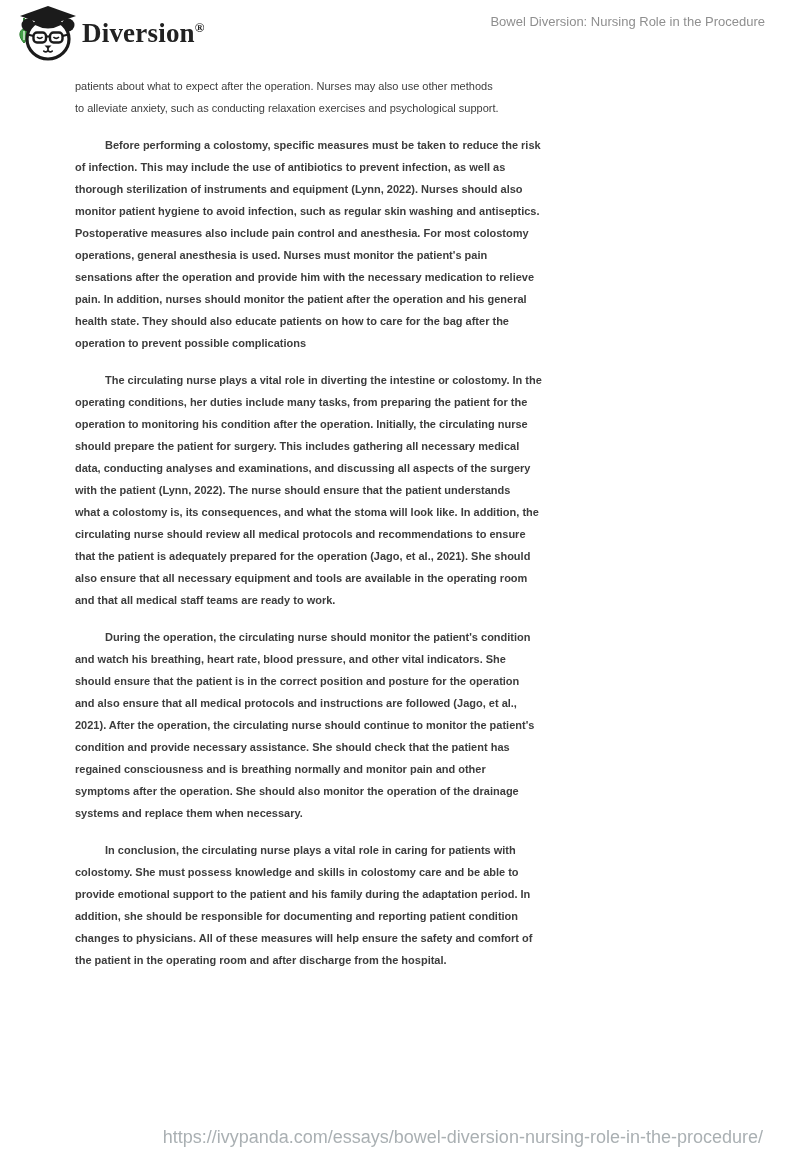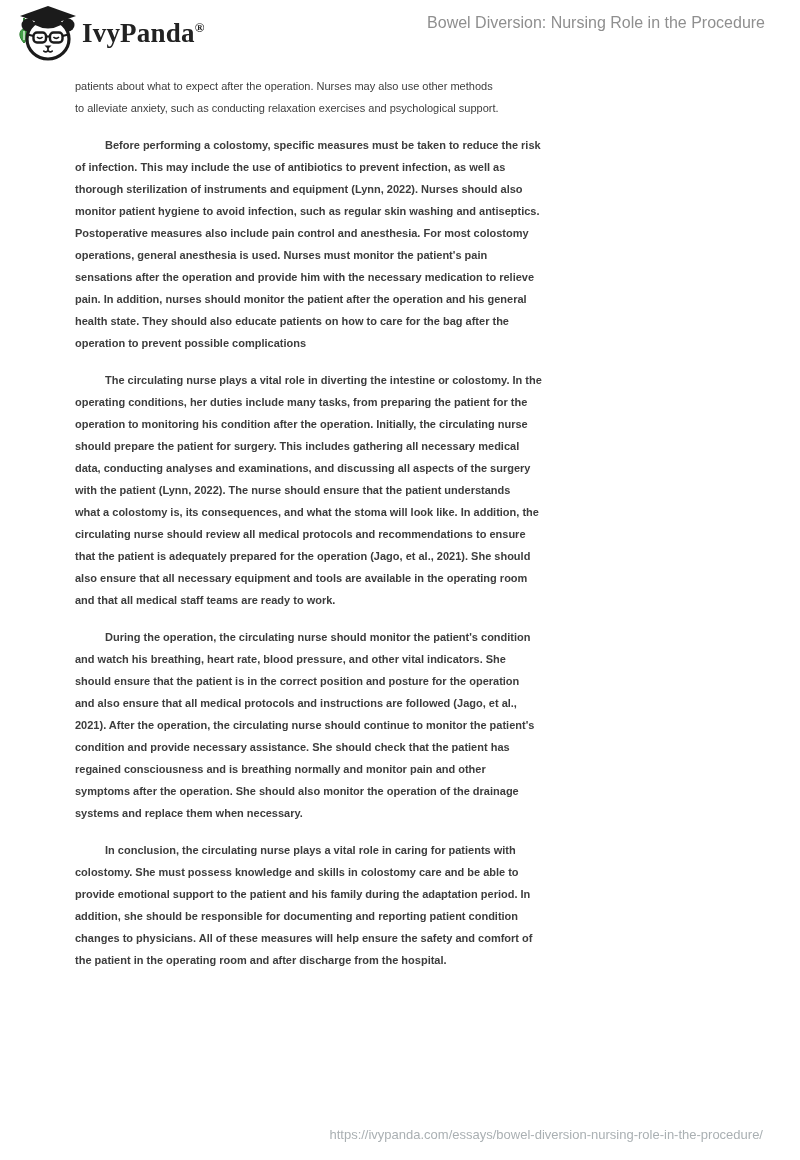--- a/index.html
+++ b/index.html
@@ -36,21 +36,21 @@
     letter-spacing:0.2px;
     white-space:nowrap;
   }
   .brand sup{
     font-size:13px;
     vertical-align:super;
     line-height:0;
   }
   .doc-title{
     position:absolute;right:35px;top:14px;
-    font-size:16px;
+    font-size:13px;
     color:var(--title-gray,#8f8f8f);
     white-space:nowrap;
   }
   .article{
     position:absolute;left:75px;top:70px;
     width:690px;
     padding-top:5px;
     font-size:11px;
     line-height:22px;
     color:var(--body-text,#3d3d3d);
@@ -58,21 +58,21 @@
   .para{
     white-space:pre-line;
     margin:0 0 15px 0;
   }
   .para.indent{
     text-indent:30px;
     font-weight:bold;
   }
   .page-footer{
     position:absolute;right:37px;top:1127px;
-    font-size:13px;
+    font-size:18px;
     color:var(--footer-gray,#aab0b3);
     white-space:nowrap;
   }
 </style>
 </head>
 <body>
 
 <div class="page-header">
   <div class="logo-wrap">
     <svg width="64" height="58" viewBox="0 0 64 58" aria-hidden="true">
@@ -94,21 +94,21 @@
       <rect x="37" y="27.5" width="12.5" height="10" rx="3.5" style="fill:#ffffff;stroke:var(--logo-black,#1b1b1b);stroke-width:2.4;"></rect>
       <path d="M33,31.5 L37,31.5" style="stroke:var(--logo-black,#1b1b1b);stroke-width:2.2;fill:none;"></path>
       <path d="M20.5,31 L14.6,29.5 M49.5,31 L55.4,29.5" style="stroke:var(--logo-black,#1b1b1b);stroke-width:2;fill:none;"></path>
 
       <path d="M24,32 q2.8,2.6 5.6,0 M40.4,32 q2.8,2.6 5.6,0" style="stroke:var(--logo-black,#1b1b1b);stroke-width:1.7;fill:none;"></path>
 
       <path d="M31.5,40.5 h7 l-3.5,3.4 Z" style="fill:var(--logo-black,#1b1b1b);"></path>
       <path d="M35,43.5 v2.2 M35,45.5 q-2,2.6 -4.2,0.6 M35,45.5 q2,2.6 4.2,0.6" style="stroke:var(--logo-black,#1b1b1b);stroke-width:1.7;fill:none;stroke-linecap:round;"></path>
     </svg>
   </div>
-  <div class="brand"><span>IvyPanda</span><sup>®</sup></div>
+  <div class="brand"><span>Diversion</span><sup>®</sup></div>
   <div class="doc-title">Bowel Diversion: Nursing Role in the Procedure</div>
 </div>
 
 <div class="article">
     <p class="para">patients about what to expect after the operation. Nurses may also use other methods
 to alleviate anxiety, such as conducting relaxation exercises and psychological support.</p>
     <p class="para indent">Before performing a colostomy, specific measures must be taken to reduce the risk
 of infection. This may include the use of antibiotics to prevent infection, as well as
 thorough sterilization of instruments and equipment (Lynn, 2022). Nurses should also
 monitor patient hygiene to avoid infection, such as regular skin washing and antiseptics.

